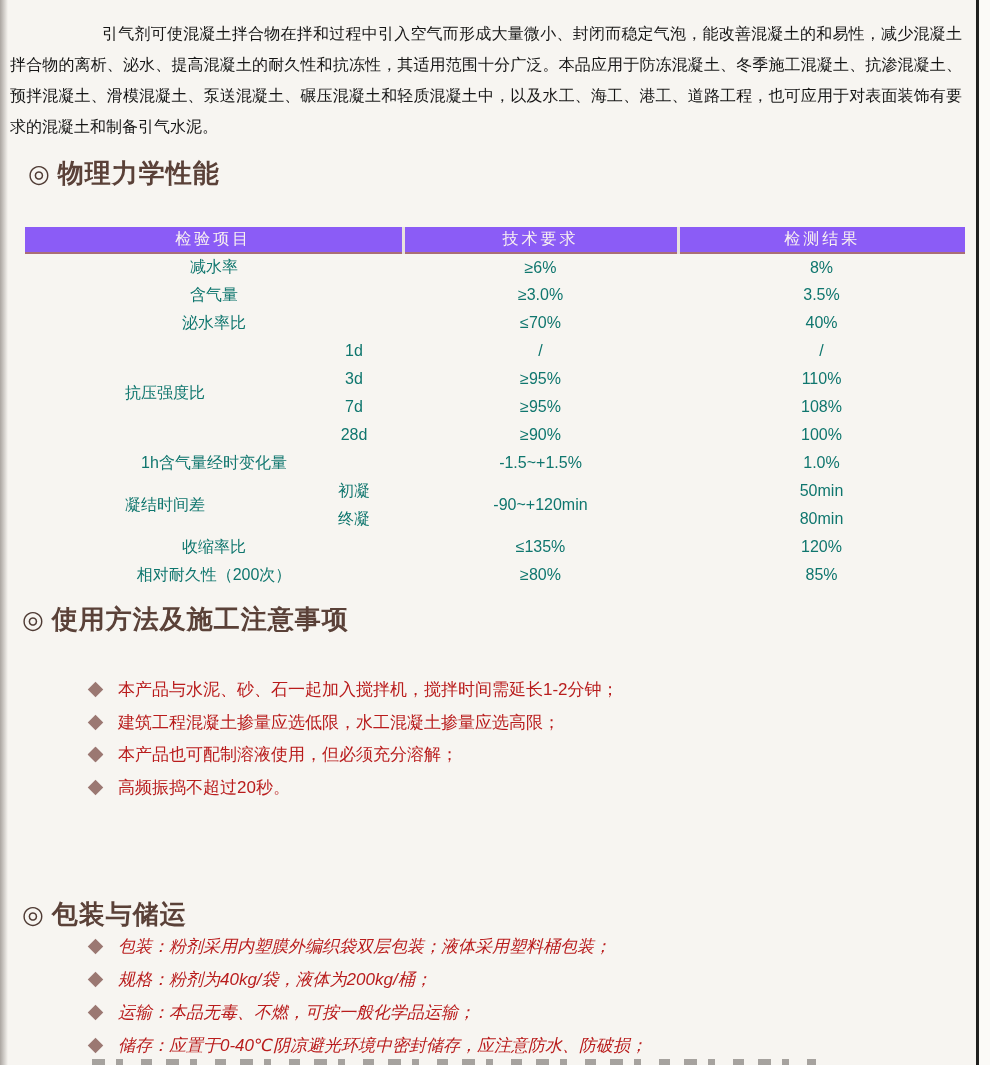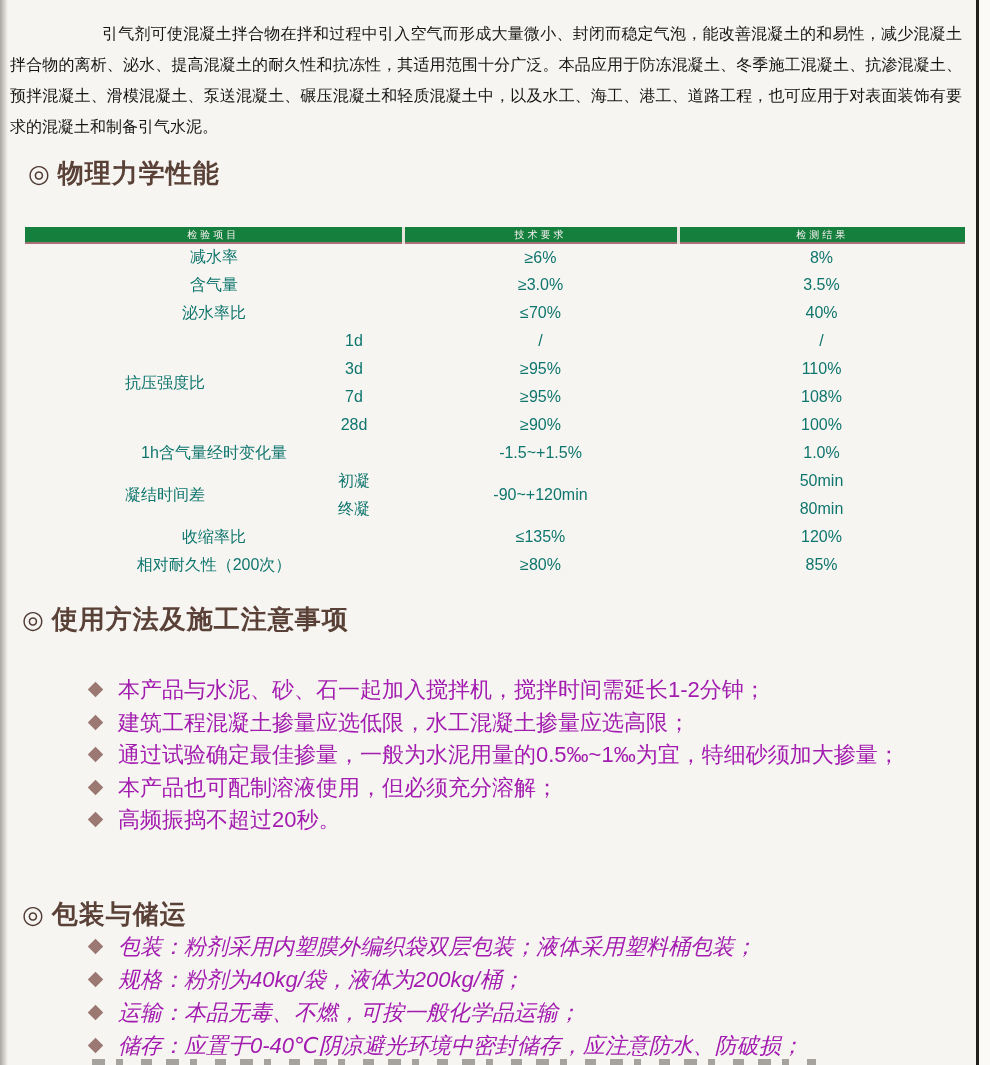--- a/index.html
+++ b/index.html
@@ -43,37 +43,37 @@
   #h-physical  { top:156px;margin-left:6px; }
   #h-usage     { top:602px; }
   #h-packaging { top:889px;margin-top:8px; }
 
   table.props {
     position:absolute; top:227px; left:25px; width:940px;
     border-collapse:collapse; table-layout:fixed;
     font-size:16px; text-align:center;
   }
   table.props thead th {
-    height:16px; background:#15803d; color:#f8f0f1;
-    font-weight:normal; font-size:10px; letter-spacing:3px;
+    height:26px; background:#8b5cf6; color:#f8f0f1;
+    font-weight:normal; font-size:16px; letter-spacing:3px;
     border-right:3px solid #e8e2dc;
     border-bottom:2px solid #a96f77;
   }
   table.props thead th:last-child { border-right:none; }
   table.props tbody td {
     height:28px; vertical-align:middle; color:#0f766e;
   }
 
   ul.bullets { position:absolute; left:88px; list-style:none; width:880px; }
   #usage-list { top:679px; }
   #pack-list  { top:936px; }
   ul.bullets li {
     position:relative; padding-left:30px;
-    font-size:22px; line-height:22px; margin-bottom:10.5px;
-    color:#a21caf; white-space:nowrap;
+    font-size:17px; line-height:22px; margin-bottom:10.5px;
+    color:#b91c1c; white-space:nowrap;
   }
   #pack-list li { margin-bottom:11px;font-style:italic; }
   .diamond {
     position:absolute; left:2px; top:5px; width:11px; height:11px;
     background:#9b7872; transform:rotate(45deg);
   }
   .cont-line { display:block; margin-top:10.5px; }
 
   
   .cutoff {
@@ -190,21 +190,20 @@
     <li>
       <span class="diamond"></span>
       <span>本产品与水泥、砂、石一起加入搅拌机，搅拌时间需延长1-2分钟；</span>
     </li>
     <li>
       <span class="diamond"></span>
       <span>建筑工程混凝土掺量应选低限，水工混凝土掺量应选高限；</span>
     </li>
     <li>
       <span class="diamond"></span>
-      <span>通过试验确定最佳掺量，一般为水泥用量的0.5‰~1‰为宜，特细砂须加大掺量；</span>
     </li>
     <li>
       <span class="diamond"></span>
       <span>本产品也可配制溶液使用，但必须充分溶解；</span>
     </li>
     <li>
       <span class="diamond"></span>
       <span class="cont-line">高频振捣不超过20秒。</span>
     </li>
   </ul>

